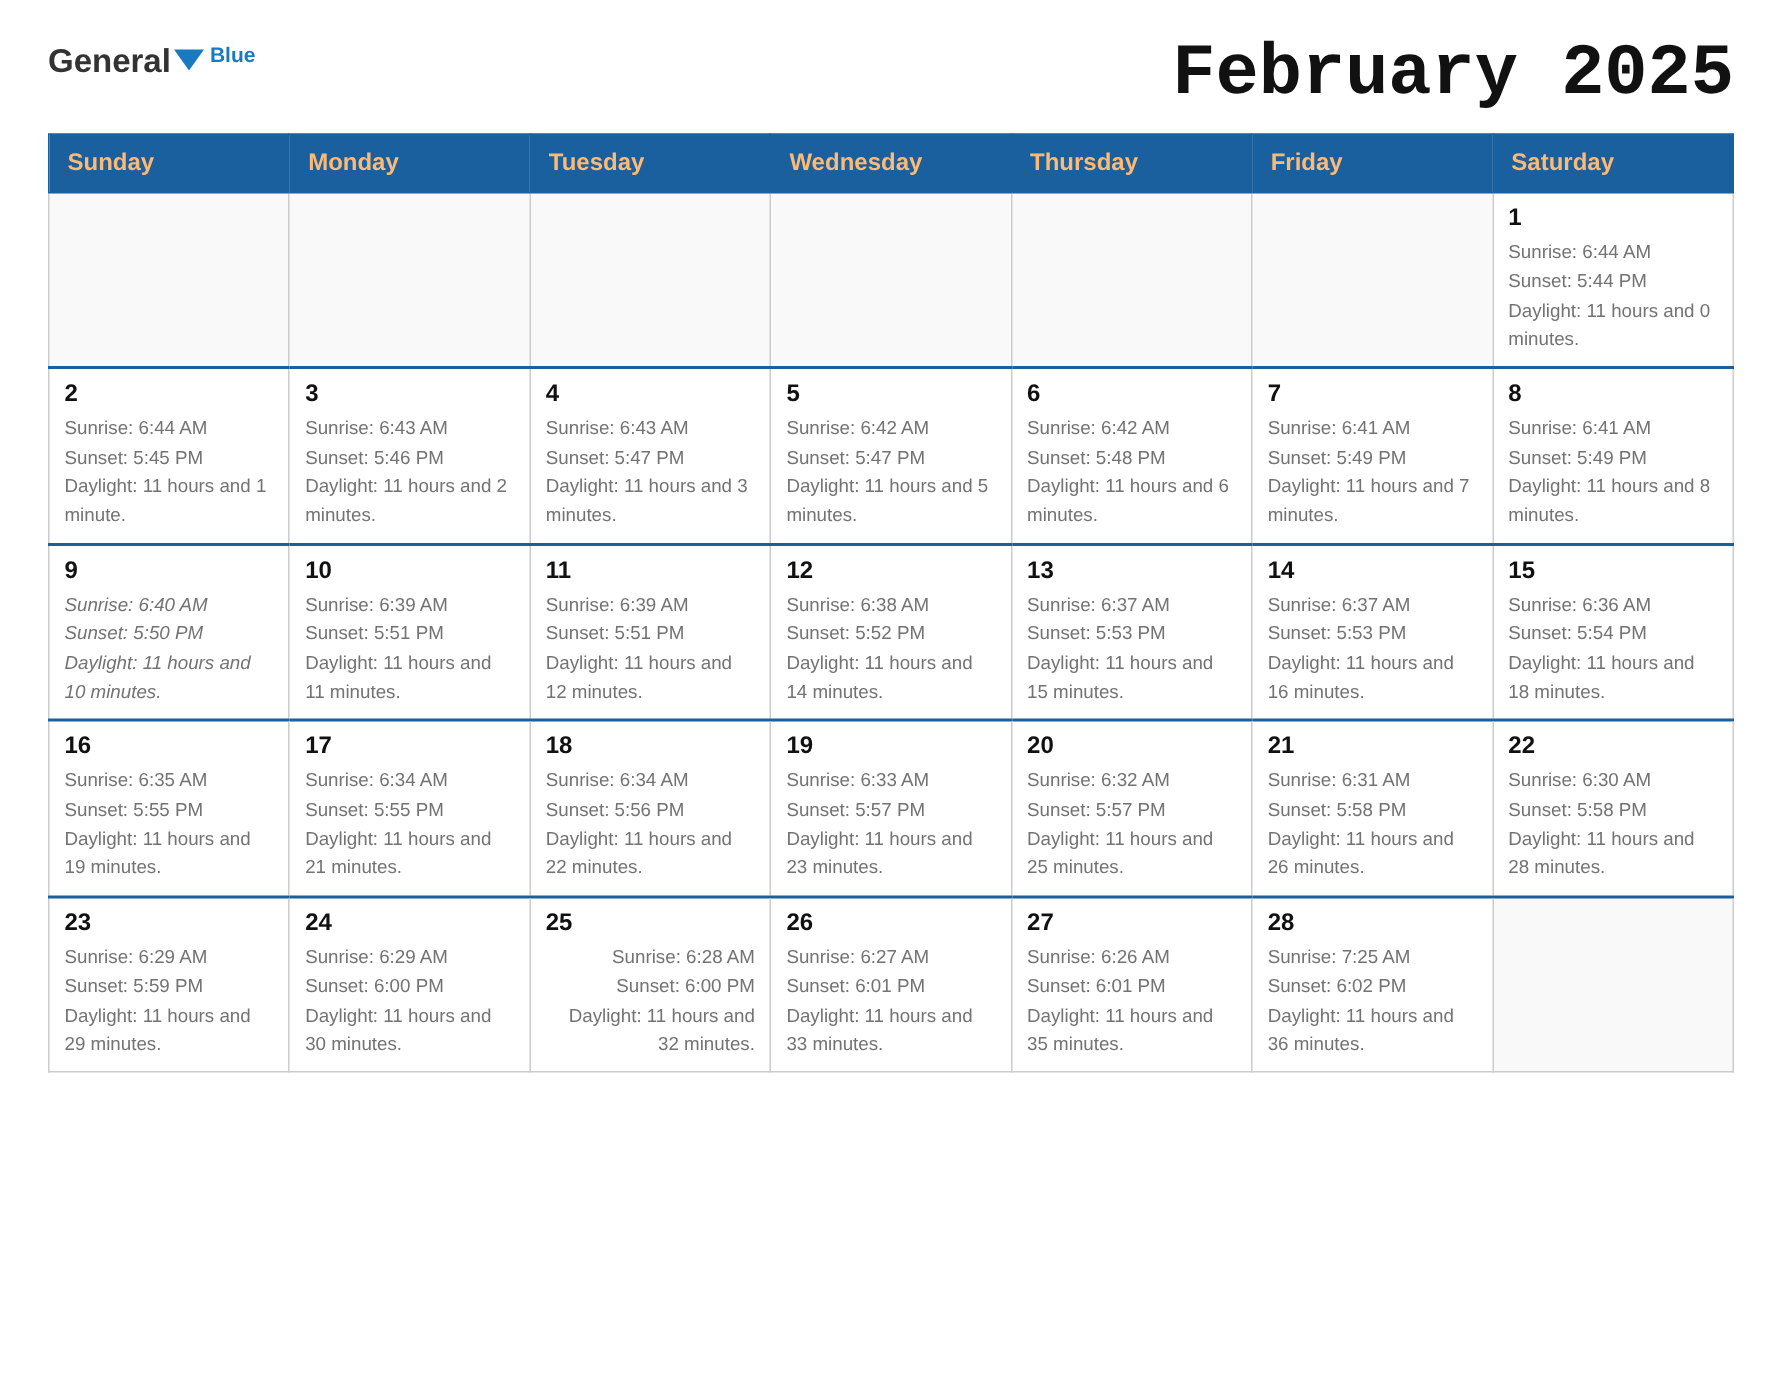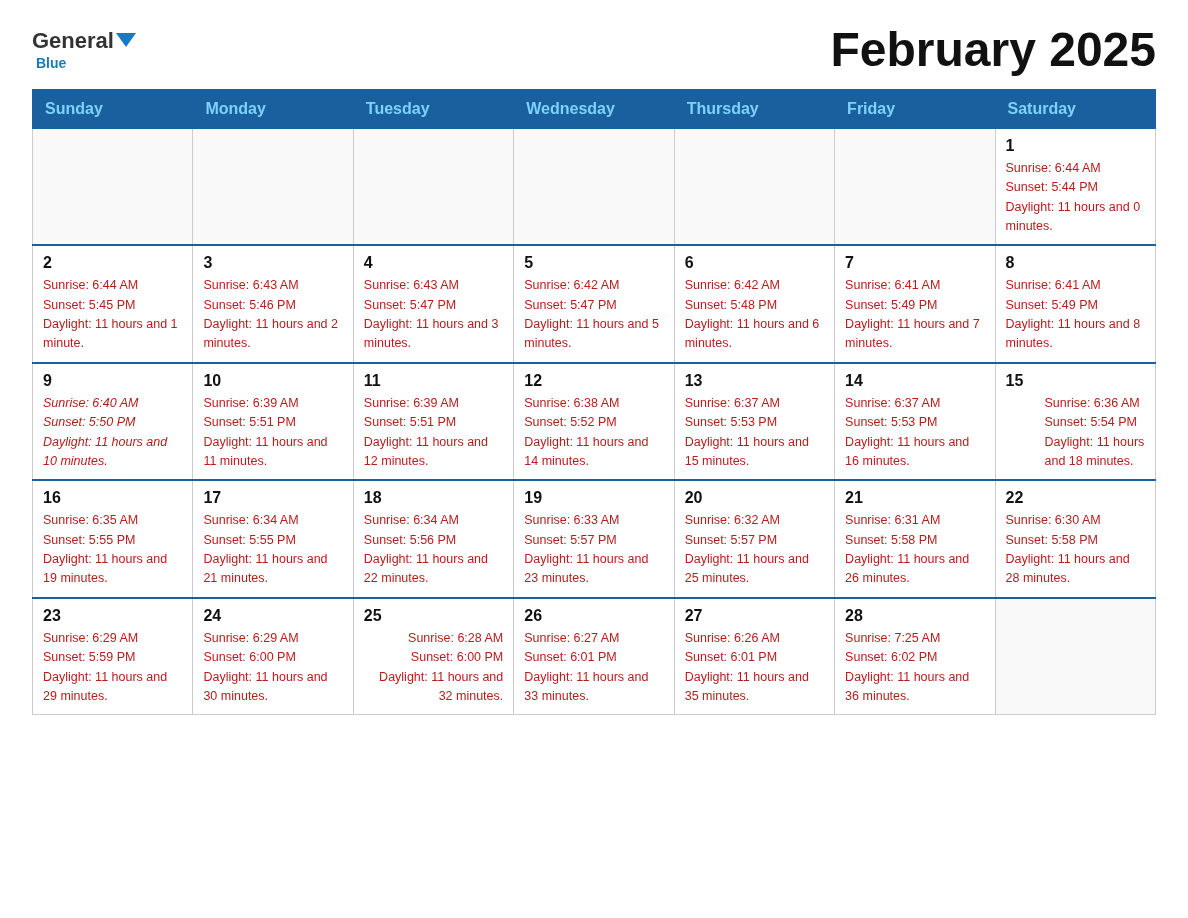--- a/index.html
+++ b/index.html
@@ -10,21 +10,21 @@
       color: #222;
     }
     .header-row {
       display: flex;
       align-items: flex-start;
       justify-content: space-between;
       margin-bottom: 8px;
     }
     .logo {
       display: flex;
-      flex-direction: column;
+      flex-direction: row;
       align-items: flex-start;
       margin-top: 4px;
     }
     .logo-text-general {
       font-size: 22px;
       font-weight: bold;
       color: #333;
       display: flex;
       align-items: center;
     }
@@ -45,34 +45,35 @@
       margin-left: 2px;
     }
     .title-section {
       text-align: right;
     }
     .month-title {
       font-size: 48px;
       font-weight: bold;
       color: #111;
       line-height: 1.1;
+      font-family: Liberation Mono, monospace;
     }
     .location-title {
       font-size: 20px;
       color: #333;
       margin-top: 4px;
     }
     .calendar-table {
       width: 100%;
       border-collapse: collapse;
       margin-top: 12px;
     }
     .calendar-table th {
       background-color: #1a5f9e;
-      color: #7dd3fc;
+      color: #fdba74;
       font-size: 16px;
       font-weight: bold;
       padding: 10px 12px;
       text-align: left;
       border: 1px solid #1a5f9e;
     }
     .calendar-table td {
       vertical-align: top;
       padding: 8px 10px;
       border: 1px solid #ccc;
@@ -84,21 +85,21 @@
     }
     .day-number {
       font-size: 16px;
       font-weight: bold;
       color: #111;
       display: block;
       margin-bottom: 4px;
     }
     .day-info {
       font-size: 12.5px;
-      color: #b91c1c;
+      color: #737373;
       line-height: 1.55;
     }
     .row-border td {
       border-top: 2px solid #1a5f9e;
     }
     td.empty {
       background: #f9f9f9;
     }
   </style>
 </head>
@@ -222,21 +223,21 @@
 Daylight: 11 hours and 15 minutes.</div>
         </td>
         <td>
           <span class="day-number">14</span>
           <div class="day-info" style="white-space: pre-line;">Sunrise: 6:37 AM
 Sunset: 5:53 PM
 Daylight: 11 hours and 16 minutes.</div>
         </td>
         <td>
           <span class="day-number">15</span>
-          <div class="day-info" style="white-space: pre-line; margin-left: 39px;">Sunrise: 6:36 AM
+          <div class="day-info" style="white-space: pre-line;">Sunrise: 6:36 AM
 Sunset: 5:54 PM
 Daylight: 11 hours and 18 minutes.</div>
         </td>
       </tr>
       <tr class="row-border">
         <td>
           <span class="day-number">16</span>
           <div class="day-info" style="white-space: pre-line;">Sunrise: 6:35 AM
 Sunset: 5:55 PM
 Daylight: 11 hours and 19 minutes.</div>

